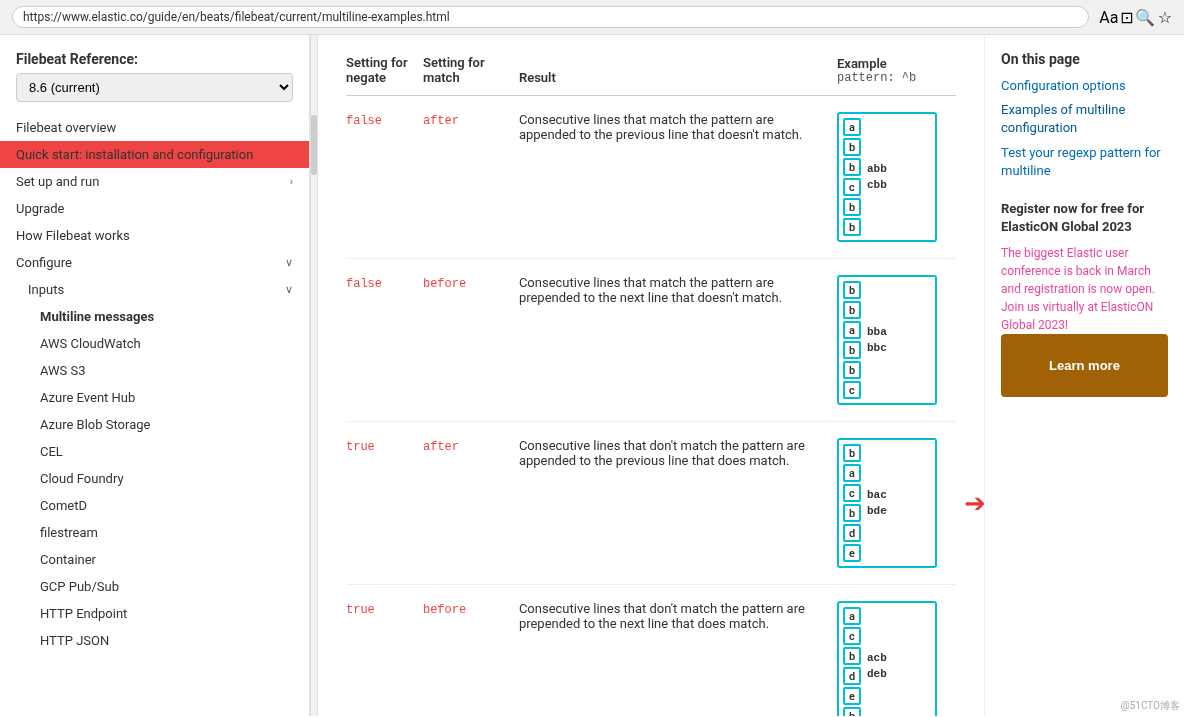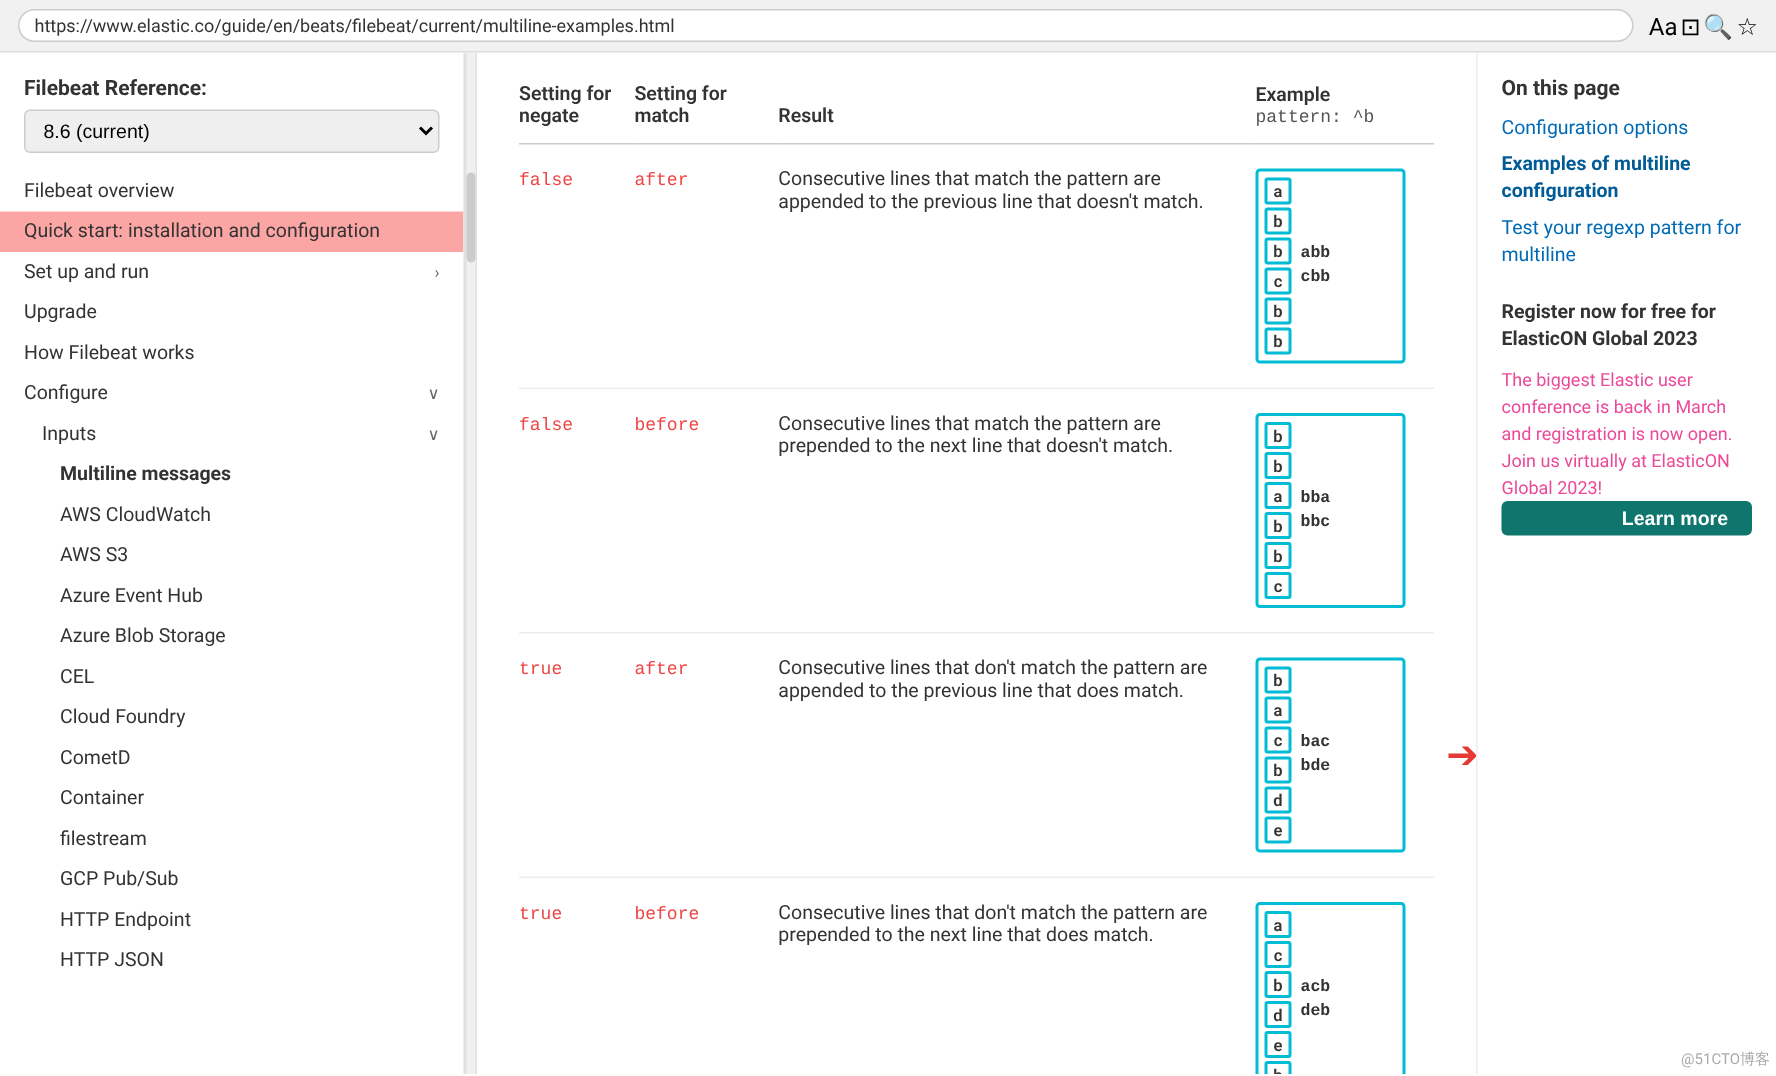--- a/index.html
+++ b/index.html
@@ -33,21 +33,21 @@
     .sidebar-select { margin: 0 16px 12px; width: calc(100% - 32px); padding: 5px 8px; border: 1px solid #ccc; border-radius: 4px; font-size: 13px; }
     .sidebar-item {
       padding: 6px 16px;
       cursor: pointer;
       font-size: 13px;
       color: #333;
       display: flex;
       align-items: center;
       justify-content: space-between;
     }
-    .sidebar-item.active { background: #fca5a5; color: #333; font-weight: 400; }
+    .sidebar-item.active { background: #ef4444; color: #333; font-weight: 400; }
     .sidebar-item.level1 { padding-left: 16px; }
     .sidebar-item.level2 { padding-left: 28px; font-size: 13px; }
     .sidebar-item.level3 { padding-left: 40px; font-size: 13px; }
     .sidebar-item.bold { font-weight: 700; }
     .chevron { font-size: 11px; color: #666; }
 
     
     .main-content {
       flex: 1;
       overflow-y: auto;
@@ -139,35 +139,34 @@
     .right-sidebar {
       width: 200px;
       min-width: 200px;
       padding: 16px 16px;
       border-left: 1px solid #eee;
       overflow-y: auto;
       font-size: 13px;
     }
     .right-sidebar h3 { font-size: 14px; font-weight: 700; margin-bottom: 10px; }
     .right-link { display: block; color: #006bb4; text-decoration: none; margin-bottom: 6px; font-size: 13px; line-height: 1.4; }
-    .right-link.active { color: #005b96; font-weight: 700; }
+    .right-link.active { color: #005b96; font-weight: 400; }
     .promo-box { margin-top: 20px; }
     .promo-title { font-weight: 700; font-size: 13px; margin-bottom: 8px; line-height: 1.4; }
     .promo-text { font-size: 12px; color: #ec4899; line-height: 1.5; margin-bottom: 0; }
     .learn-more-btn {
-      background: #0f766e;
+      background: #a16207;
       color: #fff;
       border: none;
       border-radius: 4px;
-      padding: 4px 16px;
+      padding: 24px 16px;
       font-size: 13px;
       font-weight: 600;
       cursor: pointer;
       width: 100%;
-      text-align: right;
     }
 
     .scrollbar-divider {
       width: 8px;
       background: #f0f0f0;
       border-left: 1px solid #e0e0e0;
       border-right: 1px solid #e0e0e0;
     }
     .scrollbar-thumb {
       width: 6px;
@@ -242,24 +241,24 @@
     <div class="sidebar-item level3">
       <span>CEL</span>
     </div>
     <div class="sidebar-item level3">
       <span>Cloud Foundry</span>
     </div>
     <div class="sidebar-item level3">
       <span>CometD</span>
     </div>
     <div class="sidebar-item level3">
+      <span>filestream</span>
+    </div>
+    <div class="sidebar-item level3">
       <span>Container</span>
-    </div>
-    <div class="sidebar-item level3">
-      <span>filestream</span>
     </div>
     <div class="sidebar-item level3">
       <span>GCP Pub/Sub</span>
     </div>
     <div class="sidebar-item level3">
       <span>HTTP Endpoint</span>
     </div>
     <div class="sidebar-item level3">
       <span>HTTP JSON</span>
     </div>

